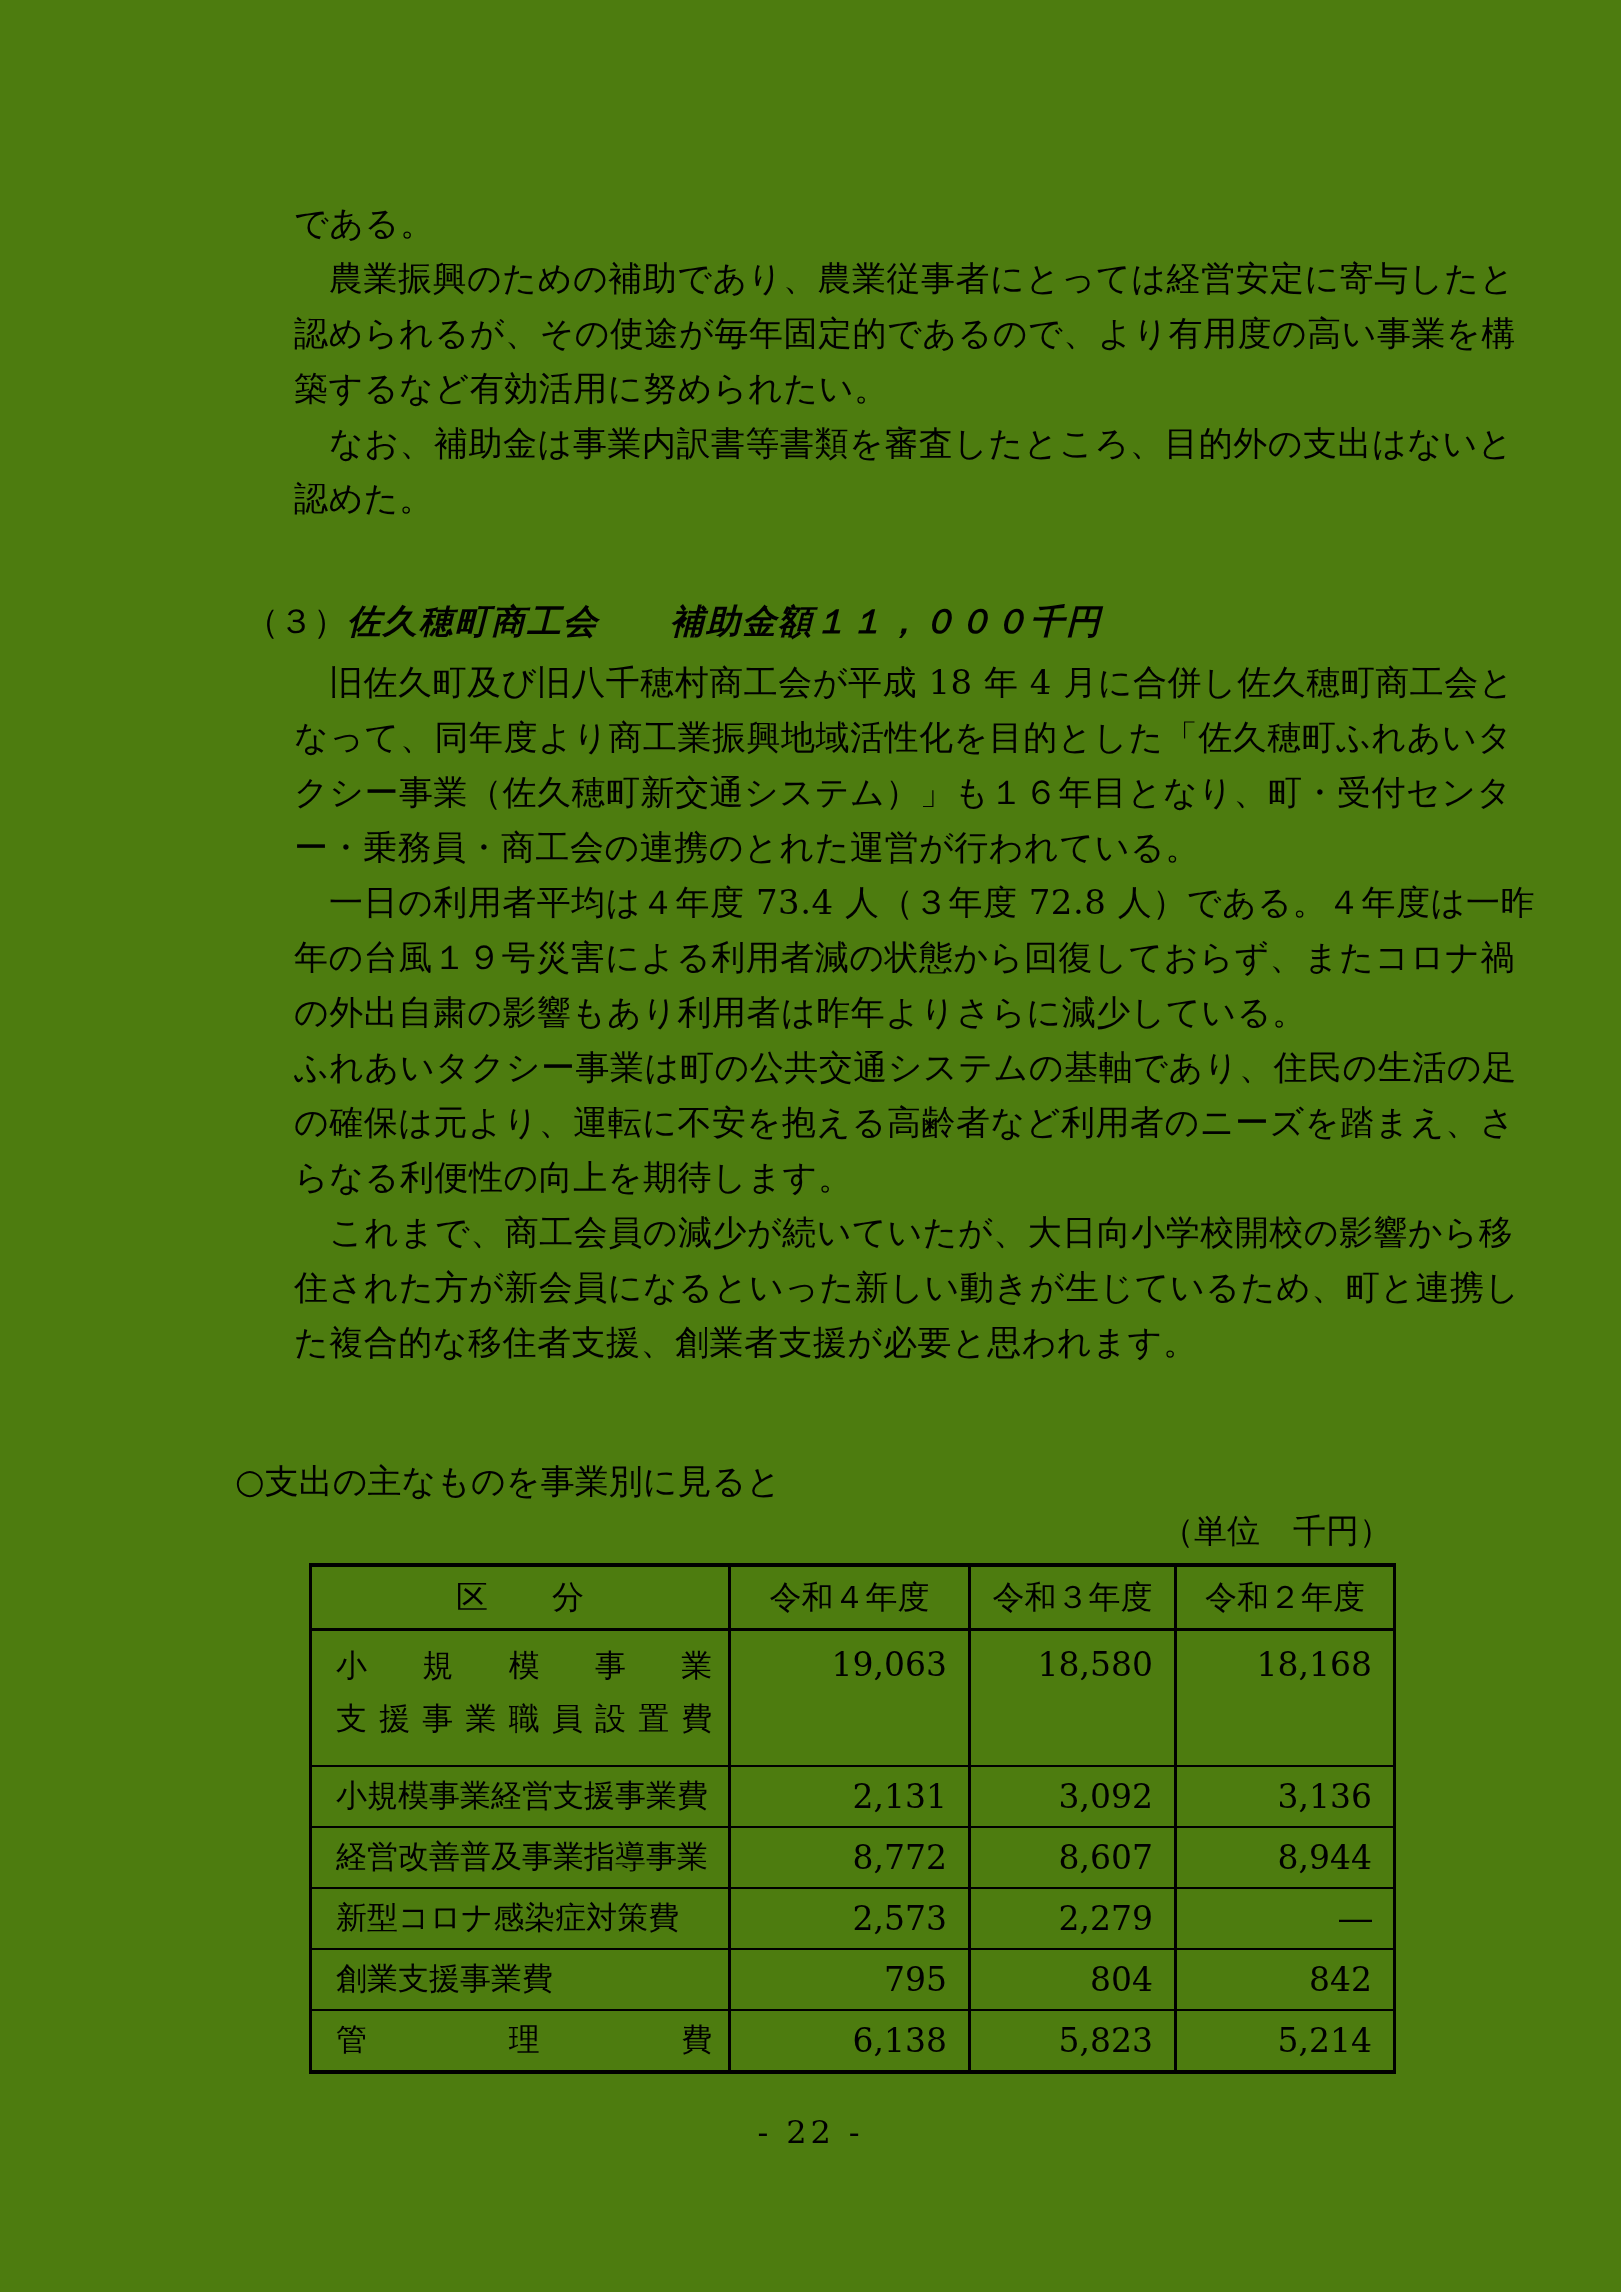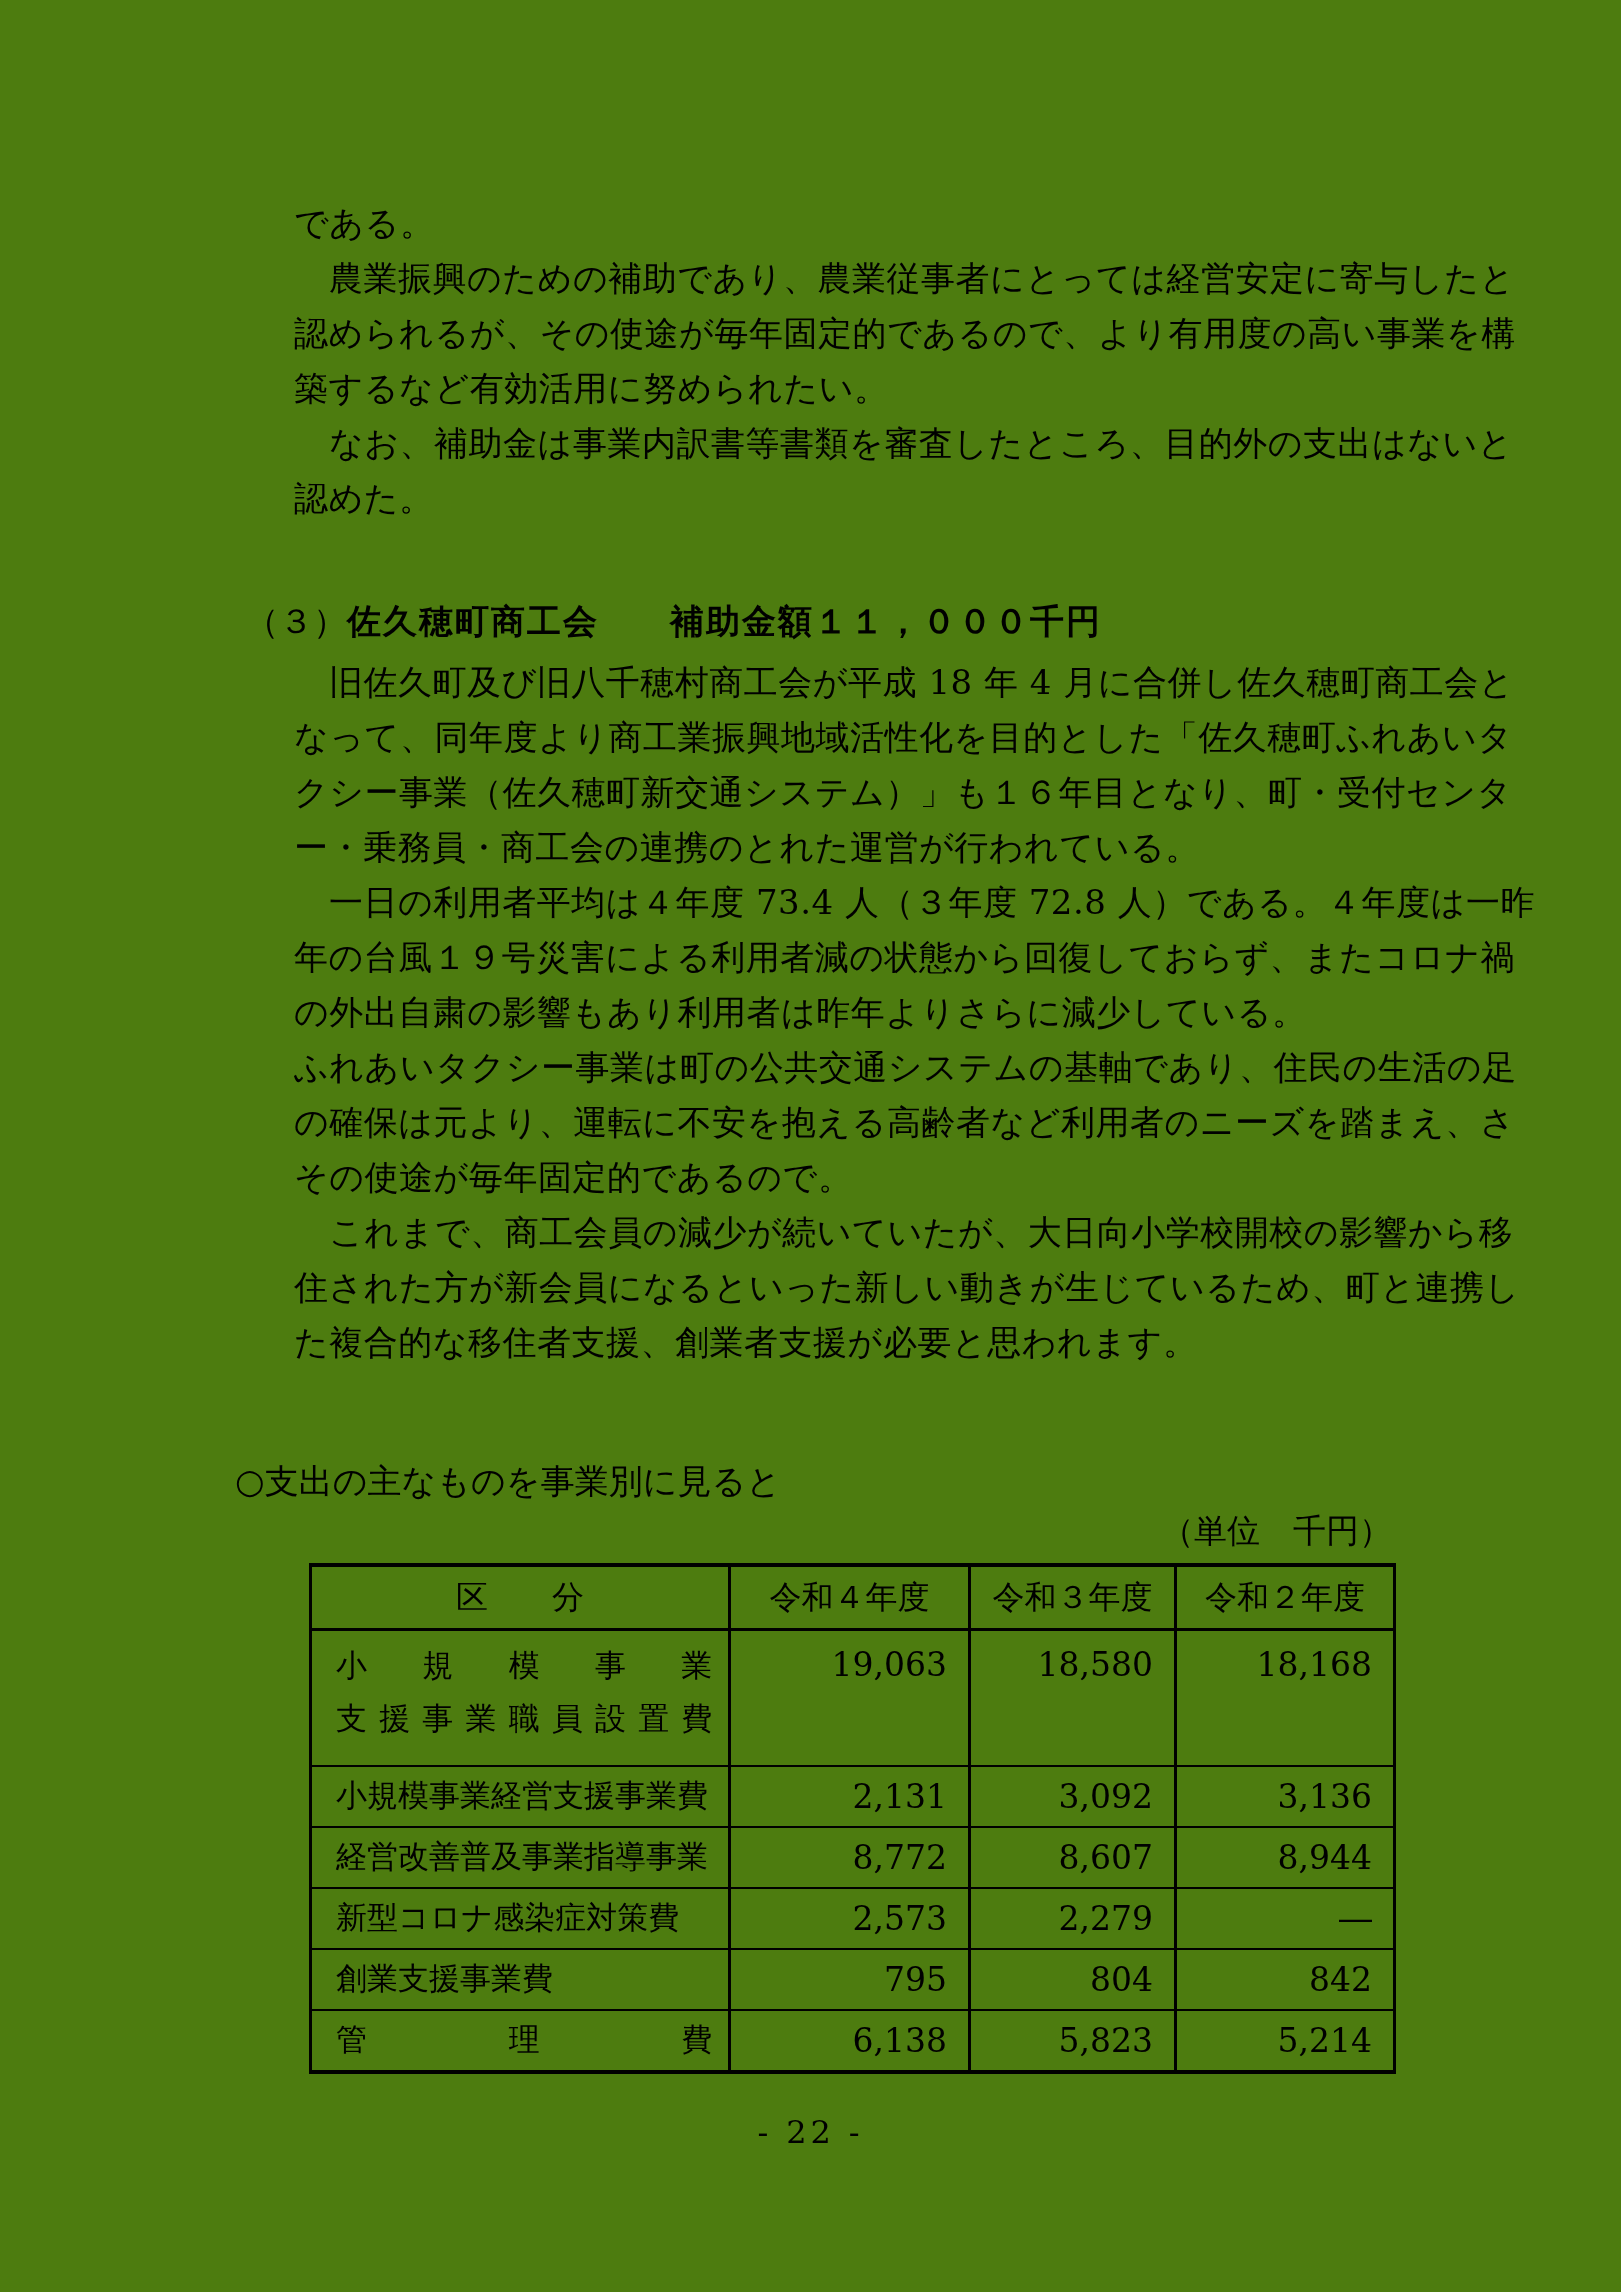--- a/index.html
+++ b/index.html
@@ -22,21 +22,21 @@
   .bodyblock .line{white-space:nowrap;}
   .bodyblock .ind{text-indent:35px;}
   #block1{top:196px;}
   #block2{top:655px;}
   .heading{
     position:absolute;
     left:245px;top:594px;
     font-size:34px;line-height:55px;
     white-space:nowrap;
   }
-  .heading .bold{font-weight:bold;letter-spacing:2px;}
+  .heading .bold{font-weight:bold;letter-spacing:2px;font-style:italic;}
   .heading .gap{display:inline-block;width:71px;}
   .expenditure{
     position:absolute;
     left:235px;top:1454px;
     font-size:34px;line-height:55px;
     white-space:nowrap;
   }
   .unitnote{
     position:absolute;
     left:309px;top:1507px;
@@ -103,21 +103,21 @@
   <div class="bodyblock" id="block2">
     <div class="line ind">旧佐久町及び旧八千穂村商工会が平成 18 年 4 月に合併し佐久穂町商工会と</div>
     <div class="line">なって、同年度より商工業振興地域活性化を目的とした「佐久穂町ふれあいタ</div>
     <div class="line">クシー事業（佐久穂町新交通システム）」も１６年目となり、町・受付センタ</div>
     <div class="line">ー・乗務員・商工会の連携のとれた運営が行われている。</div>
     <div class="line ind">一日の利用者平均は４年度 73.4 人（３年度 72.8 人）である。４年度は一昨</div>
     <div class="line">年の台風１９号災害による利用者減の状態から回復しておらず、またコロナ禍</div>
     <div class="line">の外出自粛の影響もあり利用者は昨年よりさらに減少している。</div>
     <div class="line">ふれあいタクシー事業は町の公共交通システムの基軸であり、住民の生活の足</div>
     <div class="line">の確保は元より、運転に不安を抱える高齢者など利用者のニーズを踏まえ、さ</div>
-    <div class="line">その使途が毎年固定的であるので。</div>
+    <div class="line">らなる利便性の向上を期待します。</div>
     <div class="line ind">これまで、商工会員の減少が続いていたが、大日向小学校開校の影響から移</div>
     <div class="line">住された方が新会員になるといった新しい動きが生じているため、町と連携し</div>
     <div class="line">た複合的な移住者支援、創業者支援が必要と思われます。</div>
   </div>
 
   <div class="expenditure">○支出の主なものを事業別に見ると</div>
 
   <div class="unitnote">（単位　千円）</div>
 
   <table class="rtable">

